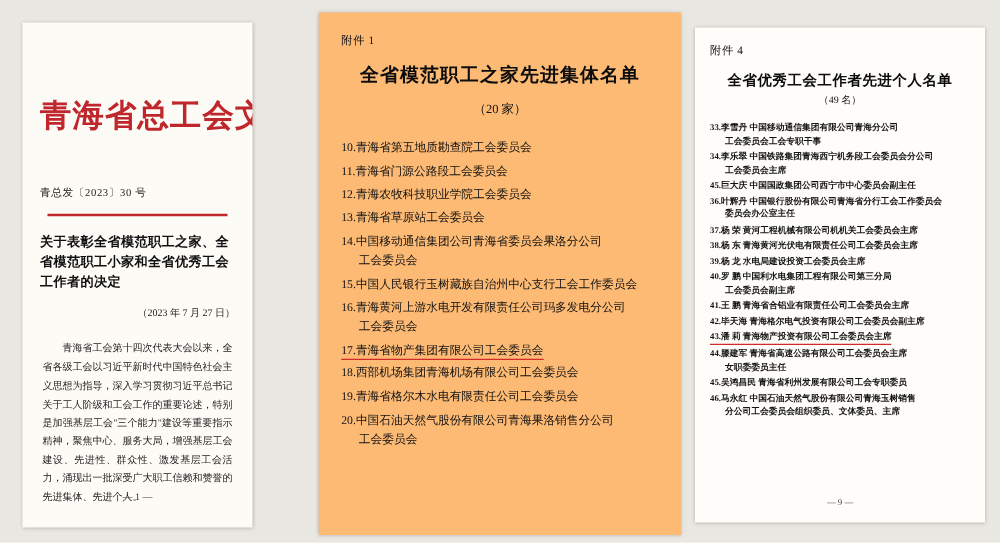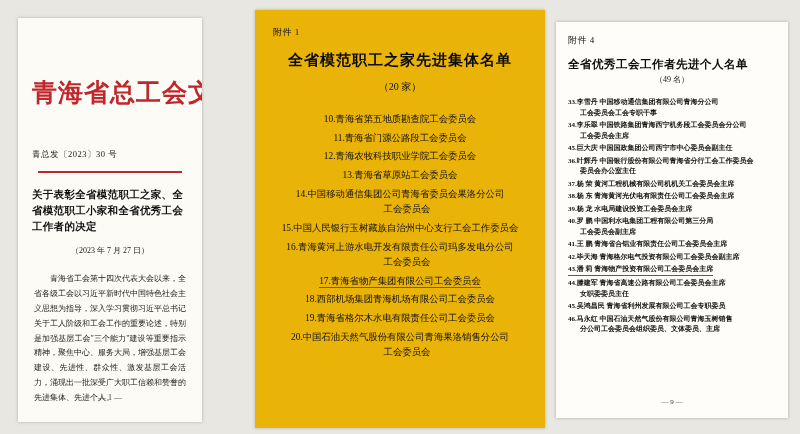--- a/index.html
+++ b/index.html
@@ -65,21 +65,21 @@
   .decision-title {
     margin-top: 14px;
     font-size: 10.5px;
     font-weight: bold;
     line-height: 1.55;
     color: #111;
     letter-spacing: 0.3px;
   }
   .decision-date {
     margin-top: 10px;
-    text-align: center;
+    text-align: right;
     font-size: 8px;
     color: #222;
   }
   .body-para {
     margin-top: 16px;
     font-size: 8px;
     line-height: 1.85;
     color: #1b1b1b;
     text-align: justify;
     text-indent: 16px;
@@ -93,21 +93,21 @@
     text-align: center;
     font-size: 8px;
     color: #333;
   }
   
   .sheet-mid {
     left: 255px;
     top: 10px;
     width: 290px;
     height: 418px;
-    background: #eab308;
+    background: #fdba74;
   }
   .sheet-mid .inner {
     position: absolute;
     left: 18px;
     right: 18px;
     top: 16px;
     bottom: 12px;
   }
   .attach-label {
     font-size: 9px;
@@ -131,21 +131,20 @@
   }
   .entry-list {
     margin-top: 18px;
   }
   .entry {
     font-size: 9.4px;
     line-height: 1.62;
     color: #111;
     margin-bottom: 3.5px;
     display: block;
-    text-align: center;
   }
   .entry .cont {
     display: block;
     padding-left: 14px;
   }
   .entry.highlight {
     position: relative;
   }
   .entry.highlight .txt {
     border-bottom: 1.6px solid #d02a2a;
@@ -161,20 +160,21 @@
   }
   .sheet-right .inner {
     position: absolute;
     left: 12px;
     right: 12px;
     top: 12px;
     bottom: 10px;
   }
   .r-title {
     margin-top: 10px;
+    text-align: center;
     font-size: 11.5px;
     font-weight: bold;
     color: #0d0d0d;
     letter-spacing: 0.5px;
     white-space: nowrap;
   }
   .r-sub {
     margin-top: 2px;
     text-align: center;
     font-size: 8px;

